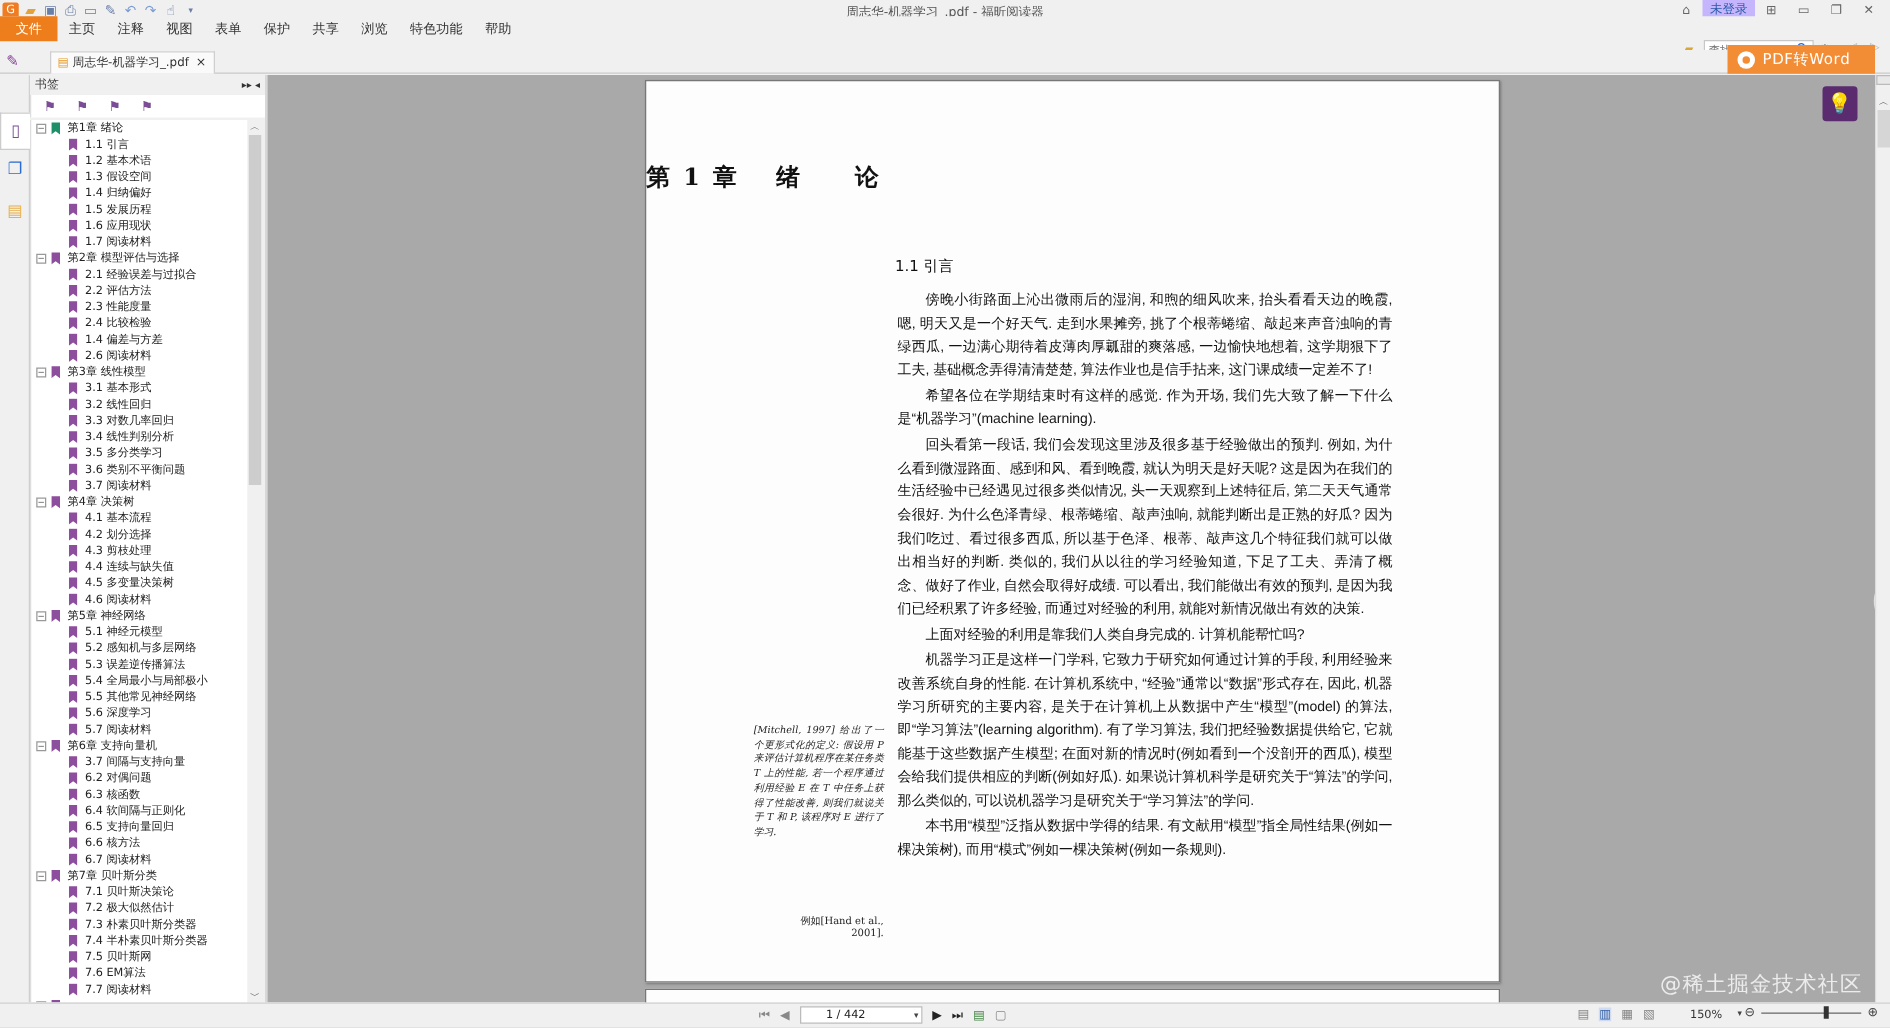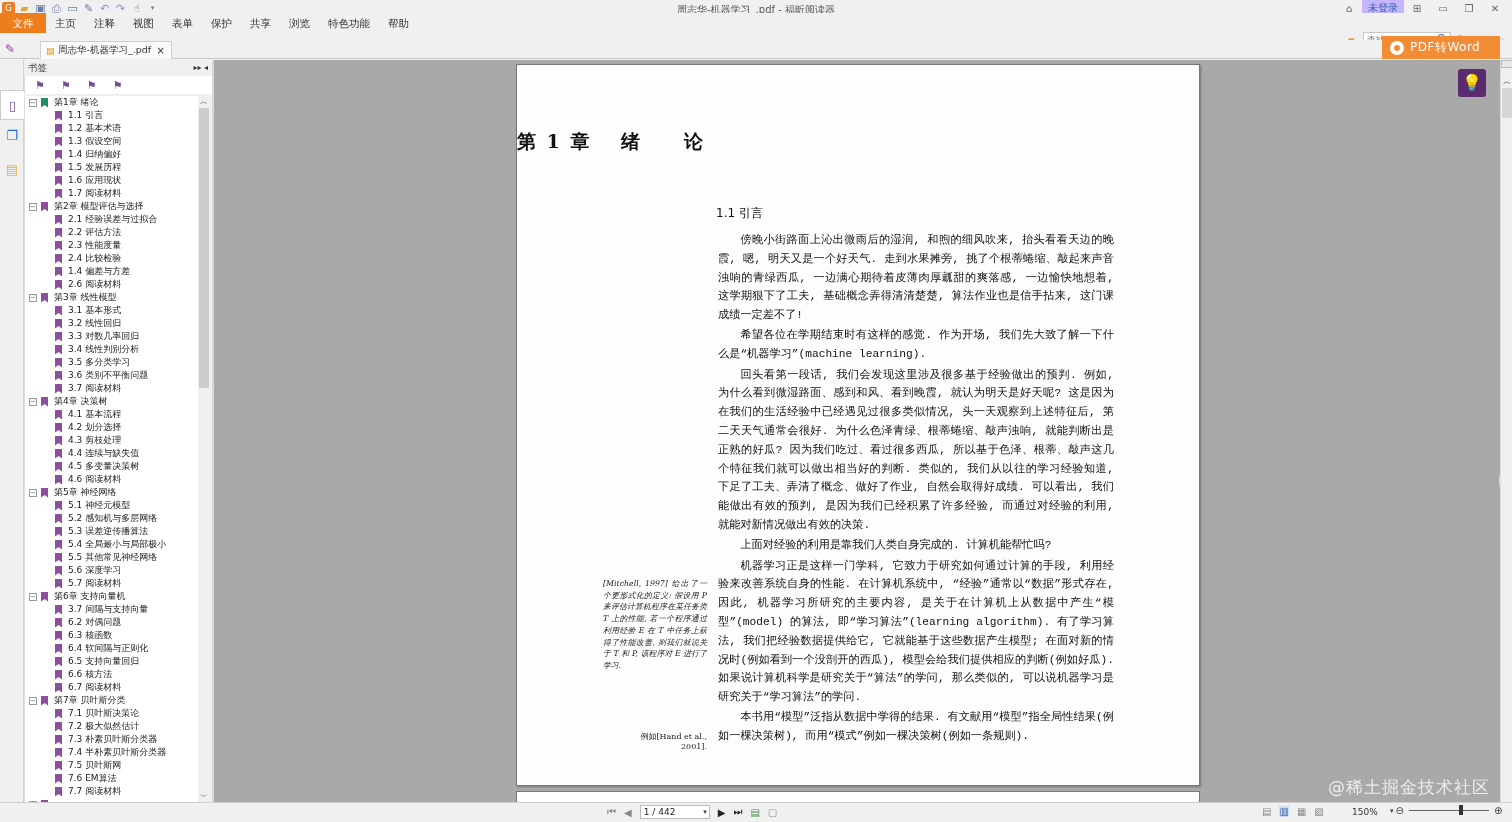--- a/index.html
+++ b/index.html
@@ -57,36 +57,36 @@
 .bm-scroll .thumb{position:absolute;left:1px;top:12px;width:10px;height:280px;background:#cdcdcd}
 .bm-scroll .up{position:absolute;left:2px;top:0;font-size:8px;color:#555}
 .bm-scroll .dn{position:absolute;left:2px;bottom:0;font-size:8px;color:#555}
 .splitter{position:absolute;left:212px;top:60px;width:2px;height:742px;background:#d8d8d8}
 
 .viewer{position:absolute;left:214px;top:60px;width:1286px;height:742px;background:#a9a9a9}
 .page{position:absolute;left:302px;top:4px;width:684px;height:722px;background:#fdfdfd;border:1px solid #777;box-shadow:1px 1px 2px #777}
 .page2{position:absolute;left:302px;top:731px;width:684px;height:20px;background:#fdfdfd;border:1px solid #777}
 .chap-title{position:absolute;left:0;width:684px;top:64px;text-align:left;font-family:"DejaVu Serif","Liberation Serif",serif;font-size:19px;font-weight:bold;letter-spacing:2px;color:#111}
 .sec-title{position:absolute;left:199px;top:140px;font-size:12px;color:#111}
-.body-text{position:absolute;left:201px;top:166px;width:396px;font-family:Liberation Mono, monospace;font-size:11.2px;line-height:18.8px;color:#111;text-align:justify}
+.body-text{position:absolute;left:201px;top:166px;width:396px;font-family:Liberation Sans, sans-serif;font-size:11.2px;line-height:18.8px;color:#111;text-align:justify}
 .body-text p{text-indent:2em;margin-bottom:1.5px}
 .margin-note{position:absolute;left:86px;top:513px;width:104px;font-family:"DejaVu Serif","Liberation Serif",serif;font-size:7.8px;line-height:11.7px;font-style:italic;color:#222;text-align:justify}
 .margin-note2{position:absolute;left:96px;top:666px;width:94px;font-size:8px;color:#222;font-family:"DejaVu Serif","Liberation Serif",serif;text-align:right}
 .bulb{position:absolute;left:1244px;top:9px;width:28px;height:28px;background:#5a2c6f;border-radius:3px;text-align:center;line-height:28px;font-size:16px;color:#f4e4a0}
 .watermark{position:absolute;left:1114px;top:716px;font-size:17px;color:#ececec;letter-spacing:1px}
 .green-tab{position:absolute;left:1285px;top:405px;width:22px;height:32px;border-radius:50%;background:#3fbf52;border:2px solid #e0e0e0;color:#fff;font-size:9px;line-height:28px;padding-left:4px}
 
 .vscroll{position:absolute;left:1500px;top:60px;width:12px;height:742px;background:#f0f0f0;border-left:1px solid #ddd}
 .vscroll .up{position:absolute;left:2px;top:16px;font-size:8px;color:#333}
 .vscroll .thumb{position:absolute;left:1px;top:28px;width:10px;height:30px;background:#d6d6d6}
 .vscroll .topbtn{position:absolute;left:0;top:0;width:12px;height:8px;background:#e8e8e8;border:1px solid #bbb}
 
 .statusbar{position:absolute;left:0;top:802px;width:1512px;height:20px;background:#f0f0f0;border-top:1px solid #cfcfcf}
 .pg-nav{position:absolute;left:607px;top:2px;display:flex;align-items:center;gap:8px;font-size:10px;color:#888}
-.pg-input{width:70px;height:14px;border:1px solid #bbb;background:#fff;font-size:9px;color:#222;padding-left:3px;line-height:12px;position:relative}
+.pg-input{width:98px;height:14px;border:1px solid #bbb;background:#fff;font-size:9px;color:#222;padding-left:20px;line-height:12px;position:relative}
 .pg-input .dd{position:absolute;right:2px;top:0;font-size:7px;color:#444}
 .pg-nav .dark{color:#222}
 .view-modes{position:absolute;left:1262px;top:3px;display:flex;gap:8px;font-size:10px;color:#888}
 .view-modes .on{background:#cfdcf0;color:#3a63a8}
 .zoom-val{position:absolute;left:1352px;top:4px;font-size:9px;color:#333}
 .zoom-ctl{position:absolute;left:1390px;top:2px;display:flex;align-items:center;gap:2px;font-size:10px;color:#444}
 .zoom-slider{width:80px;height:1px;background:#666;position:relative;margin:0 3px}
 .zoom-slider .knob{position:absolute;left:50px;top:-5px;width:4px;height:10px;background:#333}
 </style>
 </head>

